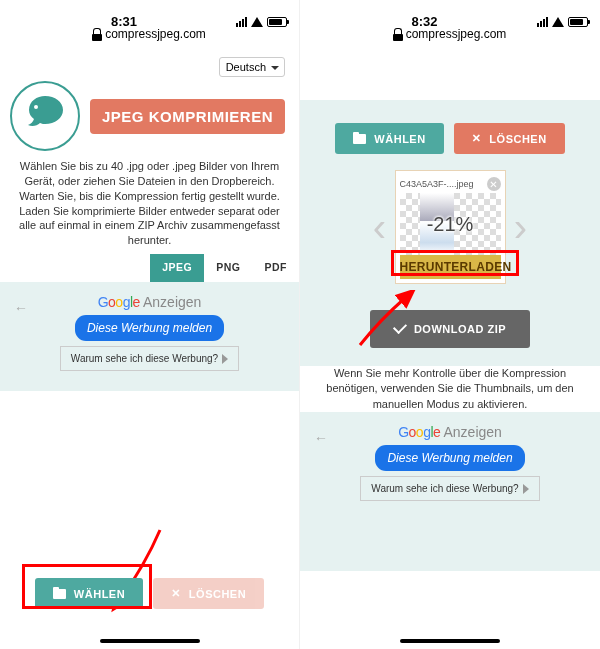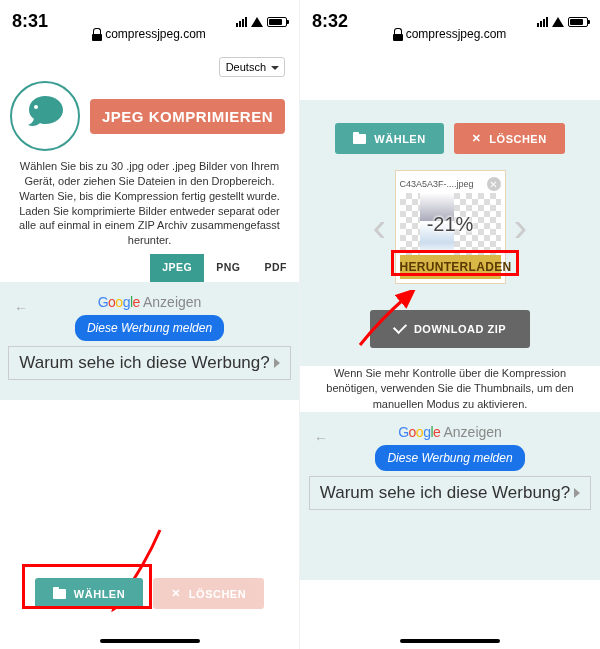--- a/index.html
+++ b/index.html
@@ -15,21 +15,21 @@
     --blue:#1a73e8;
     --border:#ccc;
     --dark-btn:#666;
   }
   *{box-sizing:border-box;font-family:Arial,Helvetica,sans-serif;}
   body{margin:0;background:#fff;width:var(--w);}
   .container{width:var(--w);height:649px;display:flex;position:relative;}
   .phone{width:300px;height:649px;position:relative;background:#fff;overflow:hidden;border-right:1px solid #f0f0f0;}
   .phone:last-child{border-right:none;}
   
-  .status-bar{height:25px;display:flex;align-items:center;padding:18px 12px 0;font-size:18px;font-weight:600;}
+  .status-bar{height:25px;display:flex;align-items:center;padding:18px 12px 0;font-size:13px;font-weight:600;text-align:center;}
   .status-time{flex:1;}
   .status-icons{display:flex;align-items:center;gap:4px;}
   .signal{display:inline-flex;align-items:flex-end;gap:1px;}
   .signal span{width:2px;background:#000;}
   .signal span:nth-child(1){height:4px;}
   .signal span:nth-child(2){height:6px;}
   .signal span:nth-child(3){height:8px;}
   .signal span:nth-child(4){height:10px;}
   .wifi{width:12px;height:10px;position:relative;}
   .wifi::before{content:"";position:absolute;left:0;bottom:0;border-left:6px solid transparent;border-right:6px solid transparent;border-bottom:10px solid #000;}
@@ -90,21 +90,21 @@
   .ad-close{position:absolute;font-size:14px;color:#aaa;}
   .ad-title{font-size:14px;color:#777;margin-bottom:5px;}
   .ad-google{font-family:Arial;letter-spacing:-0.5px;}
   .ad-google .g1{color:#4285F4;}
   .ad-google .g2{color:#EA4335;}
   .ad-google .g3{color:#FBBC05;}
   .ad-google .g4{color:#4285F4;}
   .ad-google .g5{color:#34A853;}
   .ad-google .g6{color:#EA4335;}
   .ad-report{background:var(--blue);color:#fff;font-size:12px;padding:6px 12px;border-radius:11px;display:inline-block;margin-bottom:5px;font-style:italic;}
-  .ad-why{border:1px solid #ccc;font-size:17px;color:#333;padding:6px 10px;display:inline-flex;align-items:center;gap:4px;}
+  .ad-why{border:1px solid #ccc;font-size:10px;color:#333;padding:6px 10px;display:inline-flex;align-items:center;gap:4px;}
   .ad-why .tri{width:0;height:0;border-top:5px solid transparent;border-bottom:5px solid transparent;border-left:6px solid #999;}
   
   .home-ind{position:absolute;bottom:6px;left:50%;transform:translateX(-50%);width:100px;height:4px;background:#000;border-radius:3px;}
 </style>
 </head>
 <body>
 
 <div class="container">
 
   <div class="phone">
@@ -133,21 +133,21 @@
           <span>Deutsch</span>
         </div>
         <div class="logo-row">
           <div class="logo">
             <svg viewBox="0 0 50 50">
                 <path fill="#3a9d92" d="M25 5c-8 0-16 5-16 14 0 4 2 7 5 9-1 3-3 5-6 6 4 2 9 1 12-2 2 1 4 1 5 1 10 0 18-6 18-14S35 5 25 5zm-9 13a2 2 0 110-4 2 2 0 010 4z"></path>
               </svg>
           </div>
           <div class="page-title">JPEG KOMPRIMIEREN</div>
         </div>
-        <div class="intro">Wählen Sie bis zu 30 .jpg oder .jpeg Bilder von Ihrem Gerät, oder ziehen Sie Dateien in den Dropbereich. Warten Sie, bis die Kompression fertig gestellt wurde. Laden Sie komprimierte Bilder entweder separat oder alle auf einmal in einem ZIP Archiv zusammengefasst herunter.</div>
+        <div class="intro">Wählen Sie bis zu 40 .jpg oder .jpeg Bilder von Ihrem Gerät, oder ziehen Sie Dateien in den Dropbereich. Warten Sie, bis die Kompression fertig gestellt wurde. Laden Sie komprimierte Bilder entweder separat oder alle auf einmal in einem ZIP Archiv zusammengefasst herunter.</div>
       </div>
       <div class="tabs">
         <div class="tab active">JPEG</div>
         <div class="tab">PNG</div>
         <div class="tab">PDF</div>
       </div>
       <div class="drop-zone" style="padding:2px 0 10px;">
         <div class="ad-block" style="position:relative;">
           <span class="ad-close" style="left:14px;top:14px;">←</span>
           <div class="ad-title">

